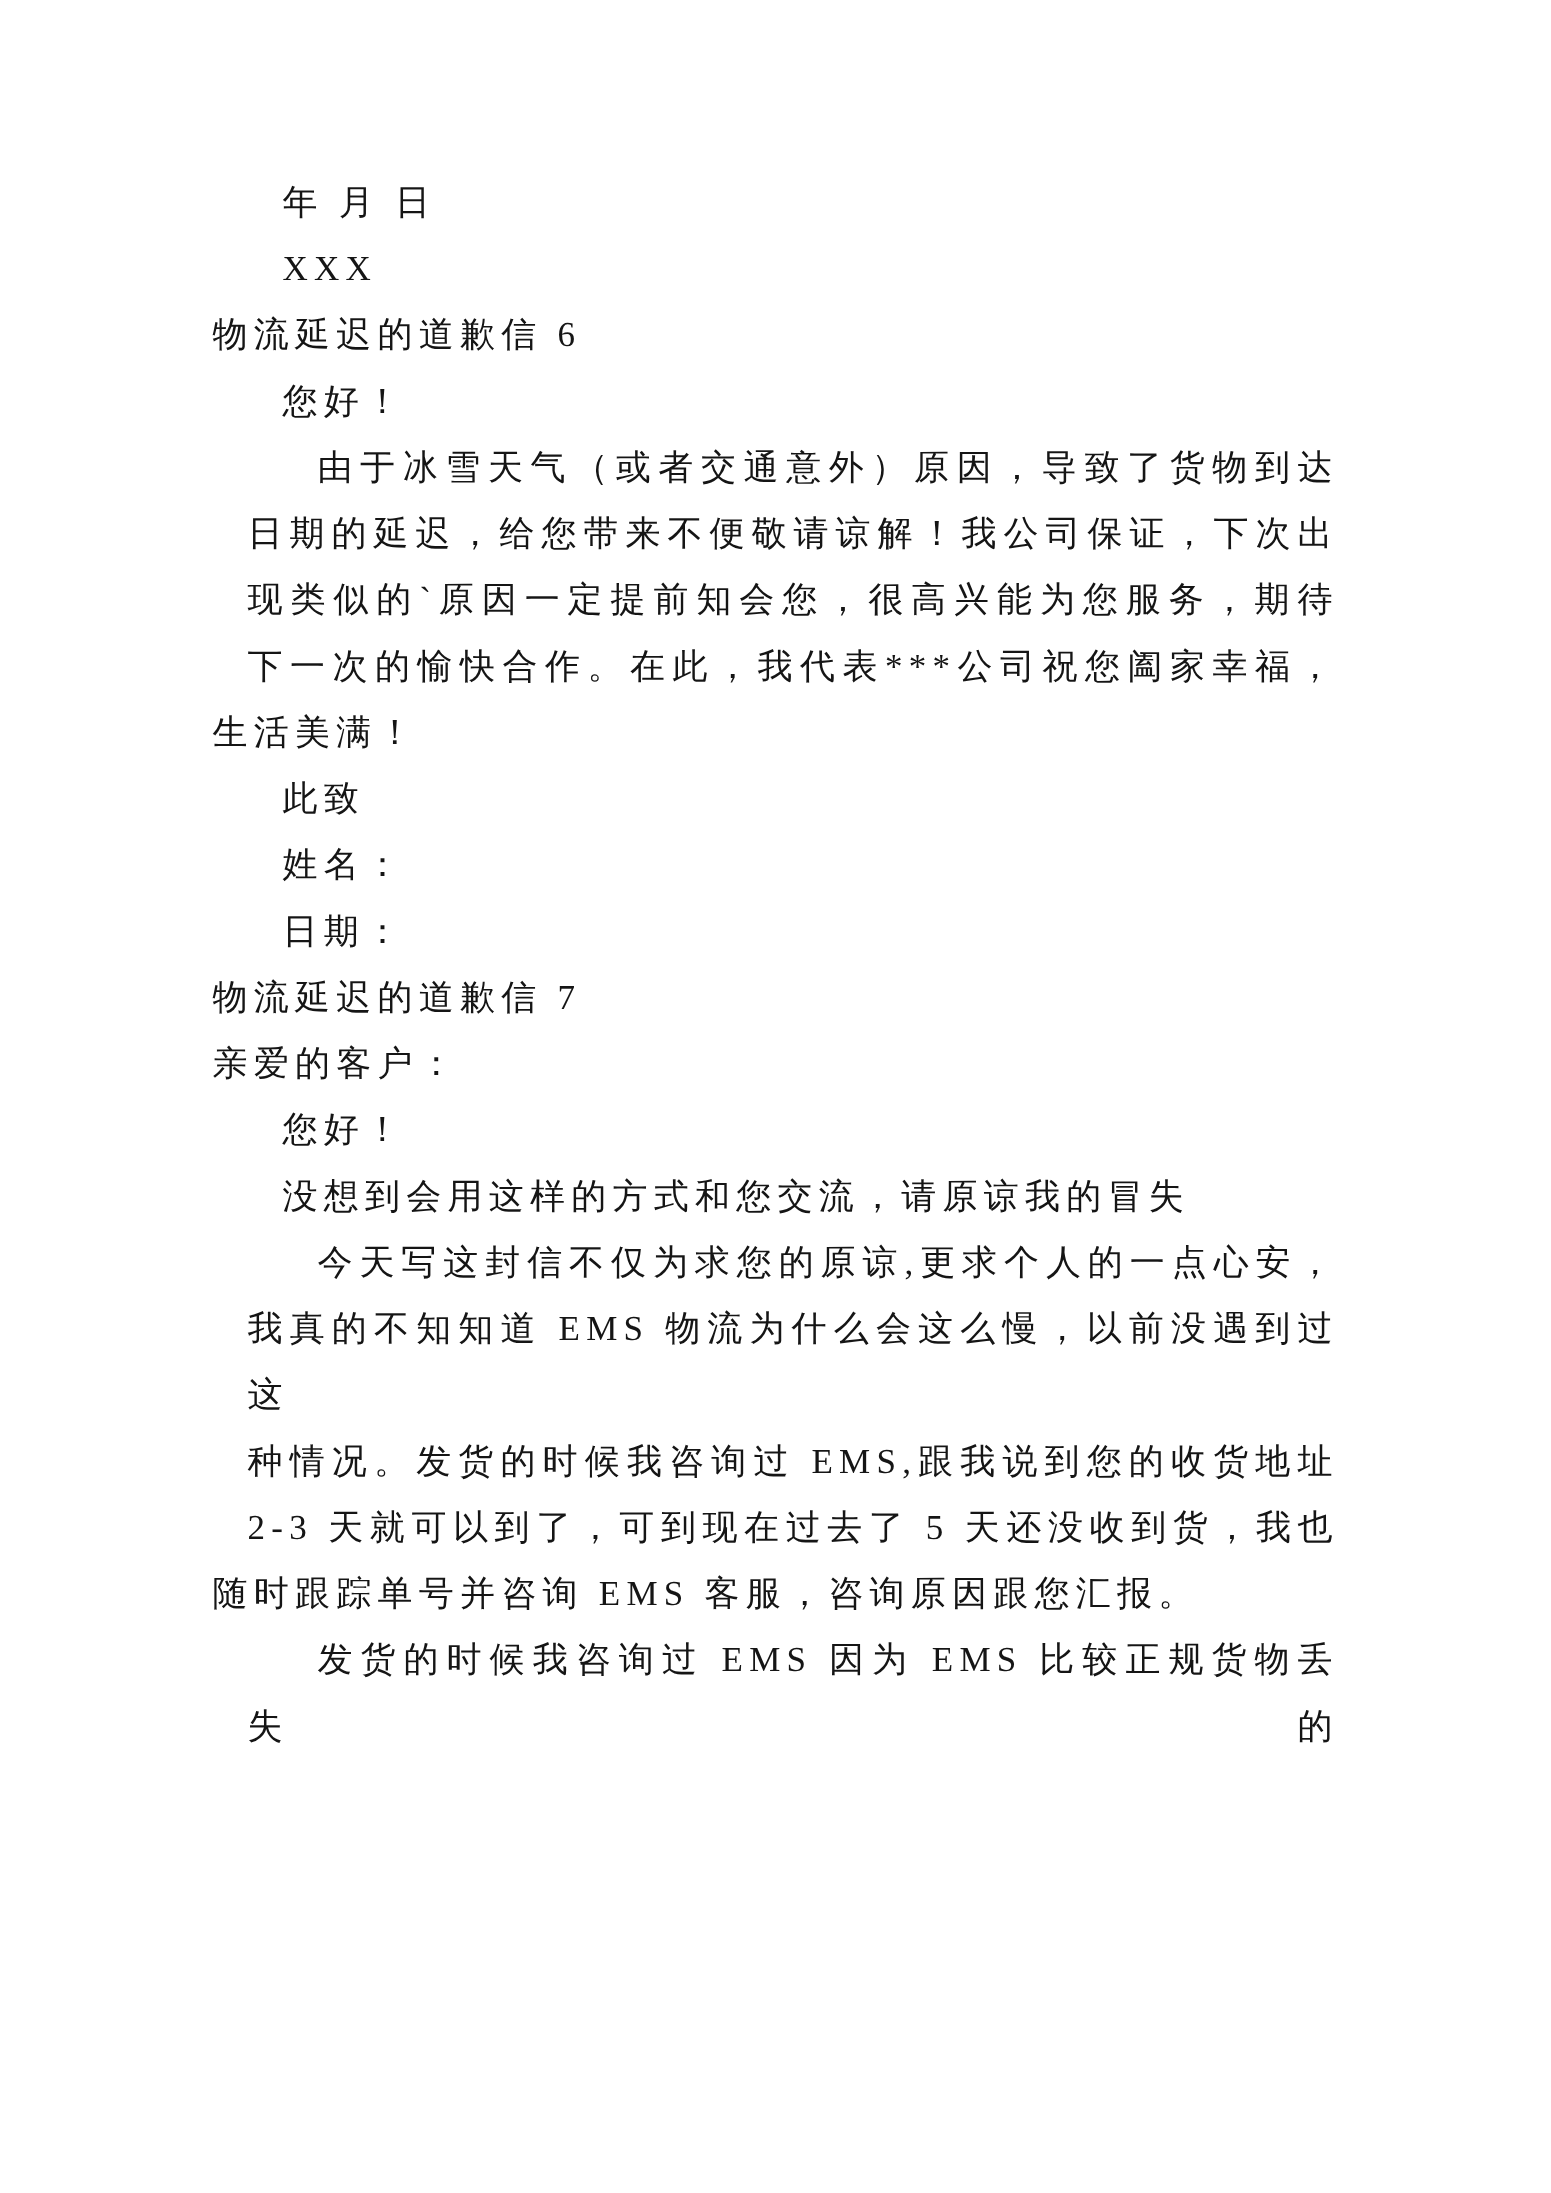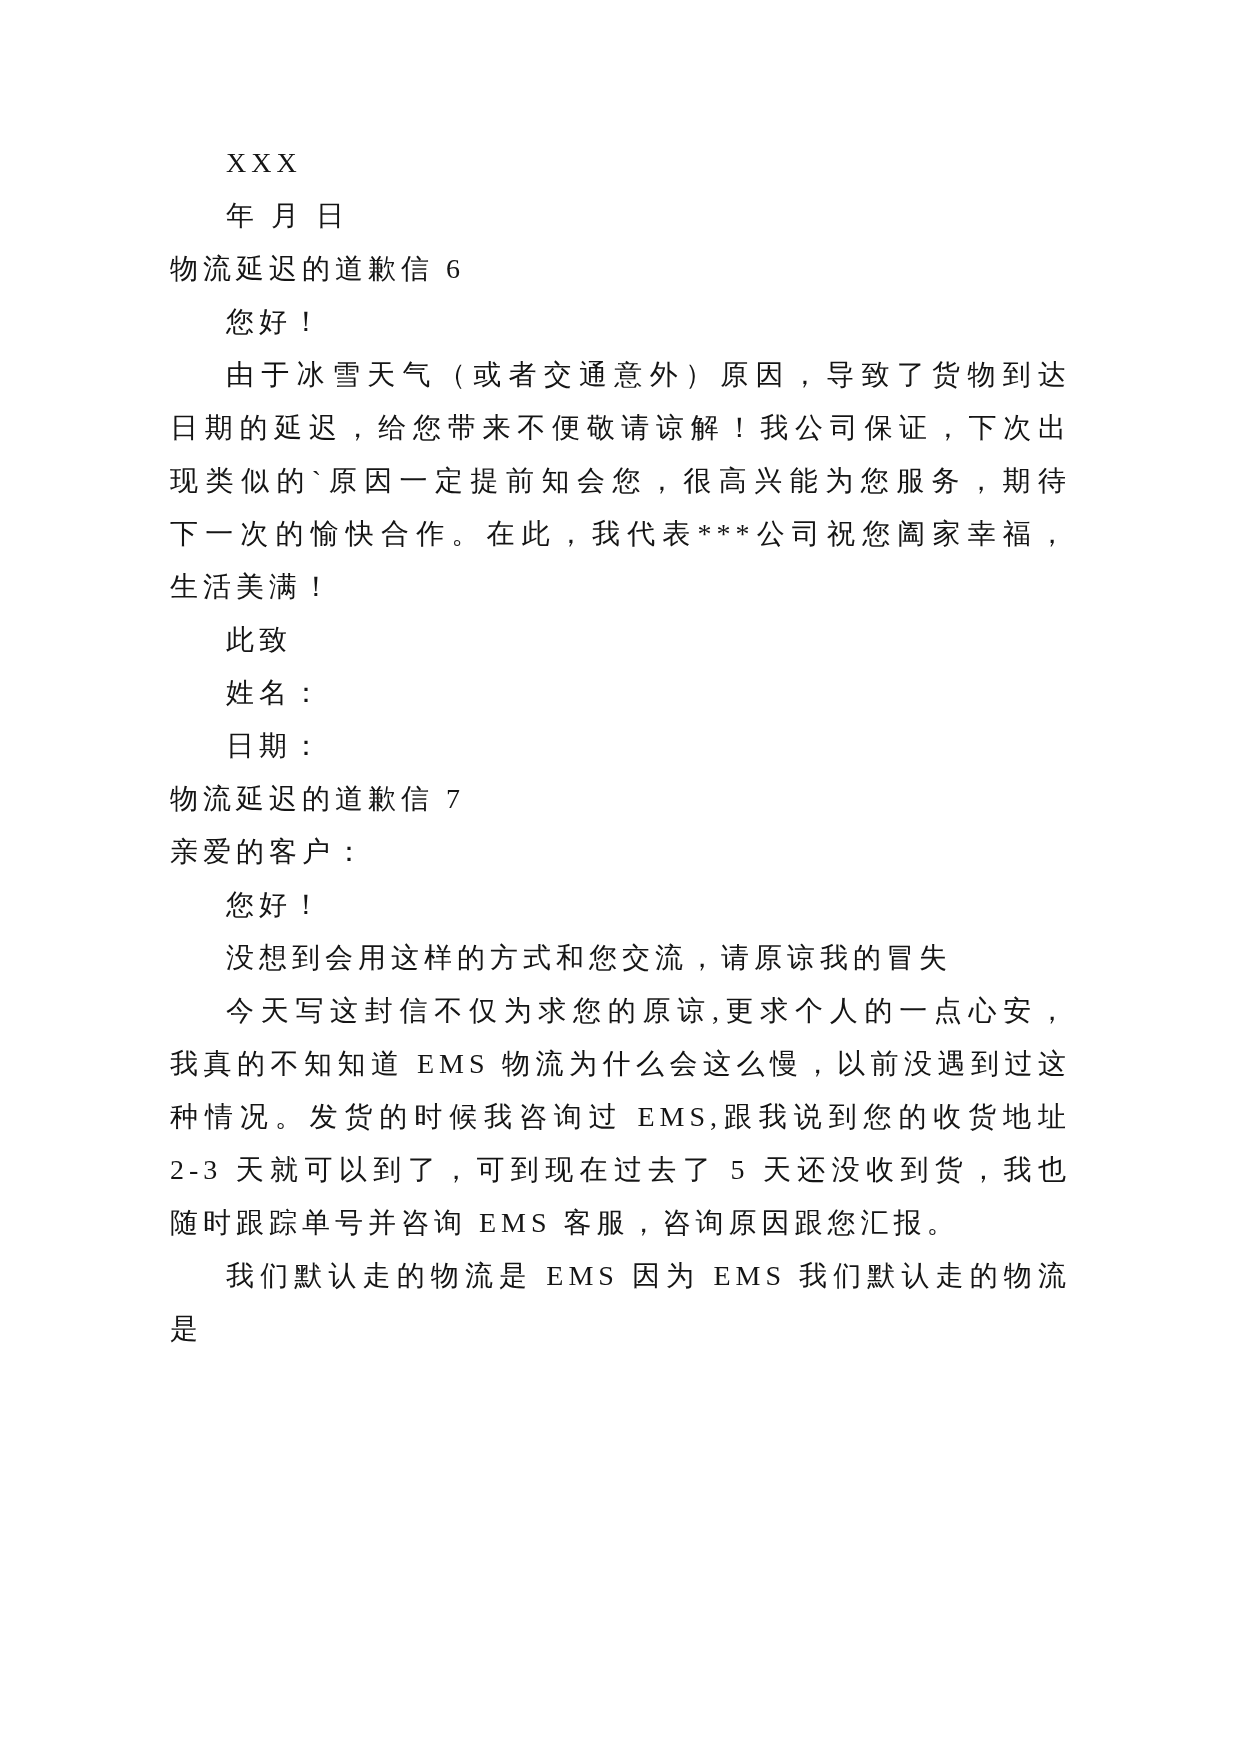--- a/index.html
+++ b/index.html
@@ -25,41 +25,42 @@
     padding: 0;
     line-height: 53px;
     text-align: left;
   }
   .indent {
     text-indent: 56px;
   }
   .fill {
     text-align: justify;
     text-align-last: justify;
+    margin-left: 28px;
   }
 </style>
 </head>
 <body>
 
 <div class="page">
+  <p class="line indent">年 月 日</p>
   <p class="line indent">XXX</p>
-  <p class="line indent">年 月 日</p>
   <p class="line">物流延迟的道歉信 6</p>
   <p class="line indent">您好！</p>
   <p class="line indent fill">由于冰雪天气（或者交通意外）原因，导致了货物到达</p>
   <p class="line fill">日期的延迟，给您带来不便敬请谅解！我公司保证，下次出</p>
   <p class="line fill">现类似的`原因一定提前知会您，很高兴能为您服务，期待</p>
   <p class="line fill">下一次的愉快合作。在此，我代表***公司祝您阖家幸福，</p>
   <p class="line">生活美满！</p>
   <p class="line indent">此致</p>
   <p class="line indent">姓名：</p>
   <p class="line indent">日期：</p>
   <p class="line">物流延迟的道歉信 7</p>
   <p class="line">亲爱的客户：</p>
   <p class="line indent">您好！</p>
   <p class="line indent">没想到会用这样的方式和您交流，请原谅我的冒失</p>
   <p class="line indent fill">今天写这封信不仅为求您的原谅,更求个人的一点心安，</p>
   <p class="line fill">我真的不知知道 EMS 物流为什么会这么慢，以前没遇到过这</p>
   <p class="line fill">种情况。发货的时候我咨询过 EMS,跟我说到您的收货地址</p>
   <p class="line fill">2-3 天就可以到了，可到现在过去了 5 天还没收到货，我也</p>
   <p class="line">随时跟踪单号并咨询 EMS 客服，咨询原因跟您汇报。</p>
-  <p class="line indent fill">我们默认走的物流是 EMS 因为 EMS 我们默认走的物流是</p>
+  <p class="line indent fill">发货的时候我咨询过 EMS 因为 EMS 比较正规货物丢失的</p>
 </div>
 
 </body></html>

